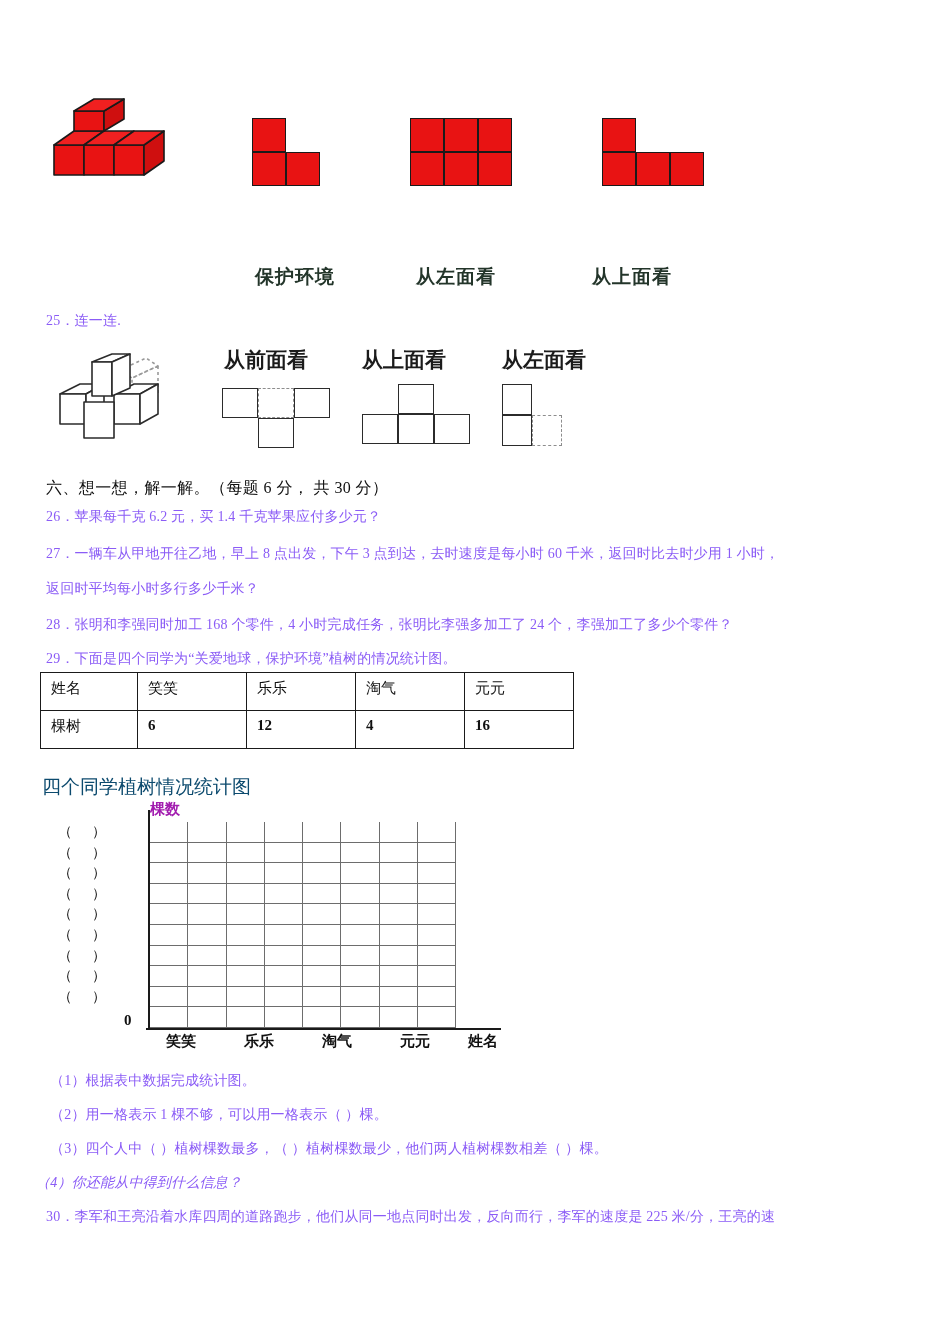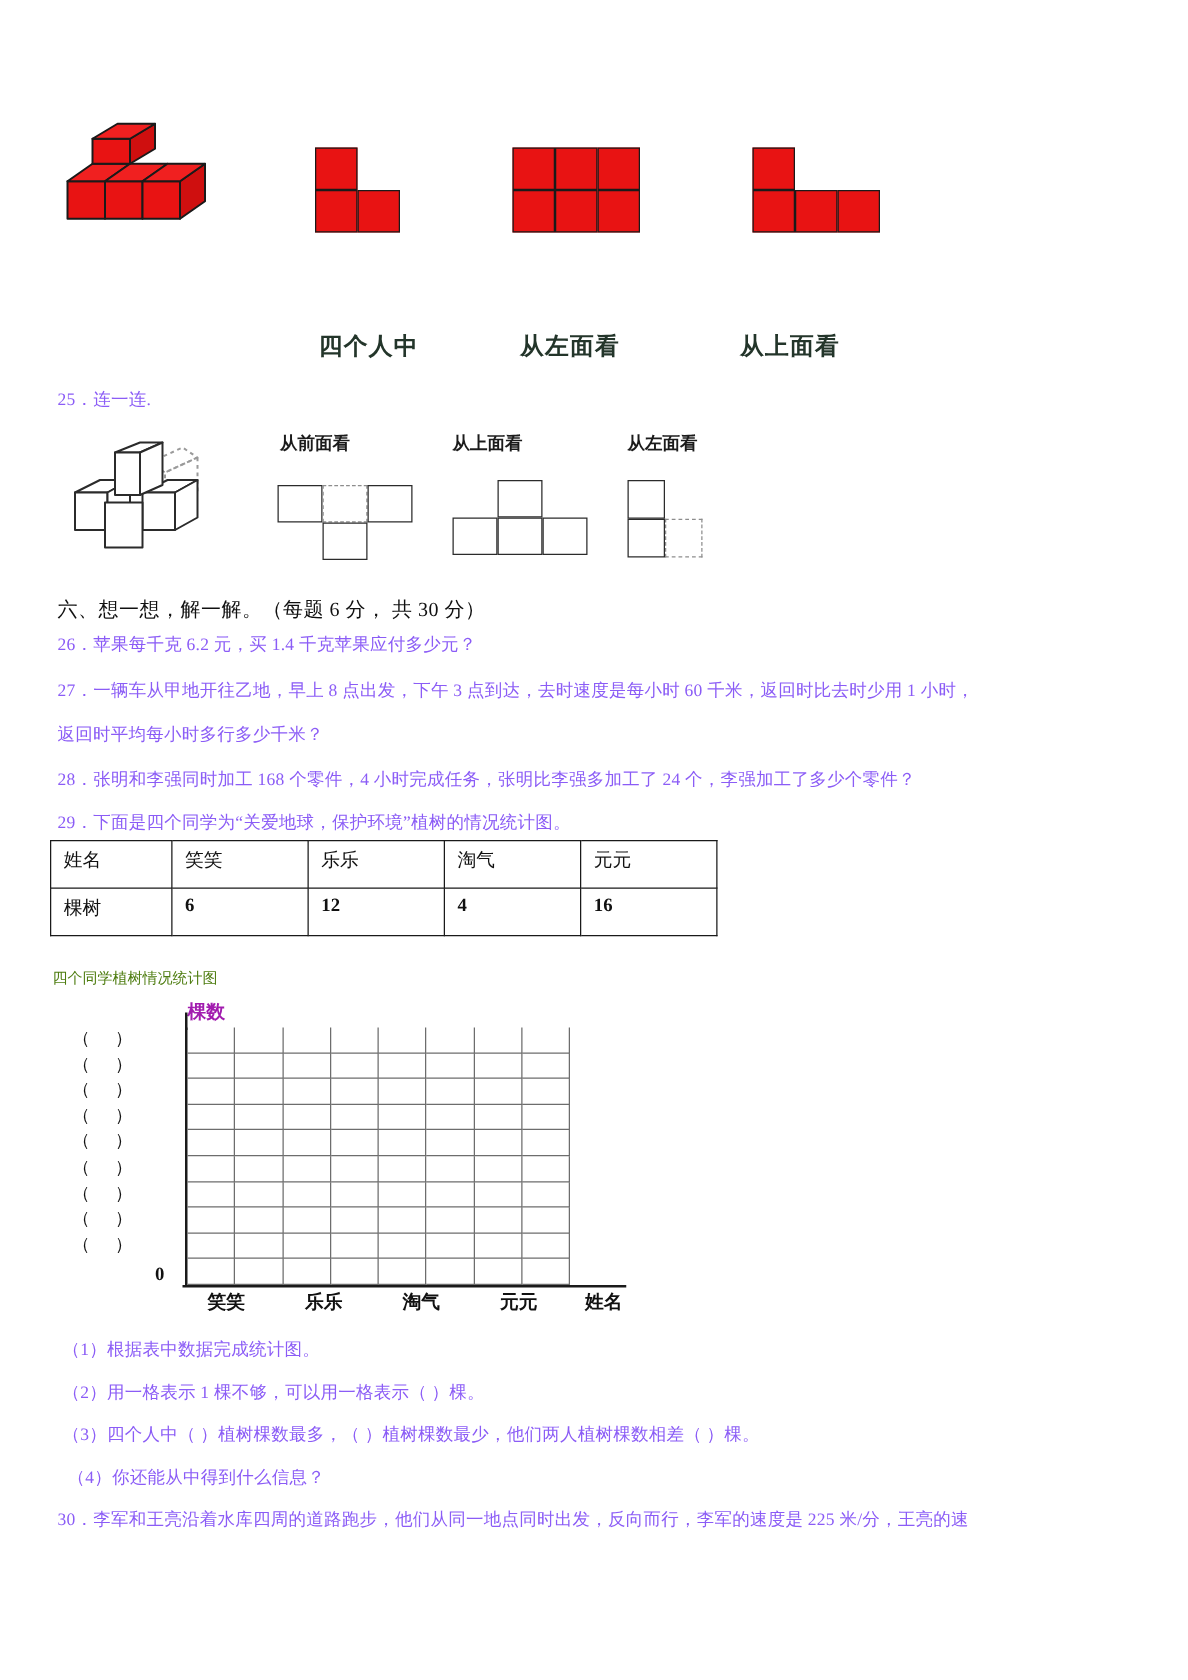--- a/index.html
+++ b/index.html
@@ -66,21 +66,21 @@
     font-family: "Liberation Serif", "DejaVu Serif", serif;
     letter-spacing: 1px;
     white-space: nowrap;
   }
 
   
   .q25-label { position: absolute; left: 46px; top: 310px; }
   .q25-figs { position: absolute; left: 0; top: 340px; width: 950px; height: 130px; }
   .q25-head {
     position: absolute;
-    font-size: 14px;
+    font-size: 21px;
     font-weight: 700;
     color: #1b1b1b;
     white-space: nowrap;
   }
 
   
   .wgrid { display: grid; gap: 0; position: absolute; }
   .wcell {
     border: 1.5px solid #2b2b2b;
     box-sizing: border-box;
@@ -198,22 +198,22 @@
     font-size: 15px;
     font-weight: 700;
     color: #111;
     white-space: nowrap;
   }
 
   .chart-caption {
     position: absolute;
     left: 42px;
     top: 774px;
-    font-size: 12px;
-    color: #4d7c0f;
+    font-size: 19px;
+    color: #0c4a6e;
   }
 </style>
 </head>
 <body>
 
 <div class="page">
 
   <div class="top-figs">
 
     <div class="iso-red">
@@ -257,21 +257,21 @@
 
     <div class="view-shape rgrid" style="left:602px; top:118px; grid-template-columns: repeat(3, 34px); grid-template-rows: repeat(2, 34px);">
       <div class="rcell"></div>
       <div class="rcell empty"></div>
       <div class="rcell empty"></div>
       <div class="rcell"></div>
       <div class="rcell"></div>
       <div class="rcell"></div>
     </div>
 
-    <div class="view-caption" style="left:255px; top:264px;">四个人中</div>
+    <div class="view-caption" style="left:255px; top:264px;">保护环境</div>
     <div class="view-caption" style="left:416px; top:264px;">从左面看</div>
     <div class="view-caption" style="left:592px; top:264px;">从上面看</div>
   </div>
 
   <div class="qline q25-label">
     <span>25．</span><span>连一连.</span>
   </div>
 
   <div class="q25-figs">
 
@@ -502,17 +502,17 @@
       <div class="xtick" style="left:96px;">乐乐</div>
       <div class="xtick" style="left:174px;">淘气</div>
       <div class="xtick" style="left:252px;">元元</div>
       <div class="xtick" style="left:320px;">姓名</div>
     </div>
   </div>
 
   <div class="qline" style="position:absolute; left:50px; top:1070px;">（1）根据表中数据完成统计图。</div>
   <div class="qline" style="position:absolute; left:50px; top:1104px;text-align:center;">（2）用一格表示 1 棵不够，可以用一格表示（   ）棵。</div>
   <div class="qline" style="position:absolute; left:50px; top:1138px;">（3）四个人中（   ）植树棵数最多，（   ）植树棵数最少，他们两人植树棵数相差（   ）棵。</div>
-  <div class="qline" style="position:absolute; left:54px; top:1172px;">（4）你还能从中得到什么信息？</div>
+  <div class="qline" style="position:absolute; left:36px; top:1172px;font-style:italic;">（4）你还能从中得到什么信息？</div>
 
   <div class="qline" style="position:absolute; left:46px; top:1206px;text-align:right;">30．李军和王亮沿着水库四周的道路跑步，他们从同一地点同时出发，反向而行，李军的速度是 225 米/分，王亮的速</div>
 
 </div>
 
 </body></html>

